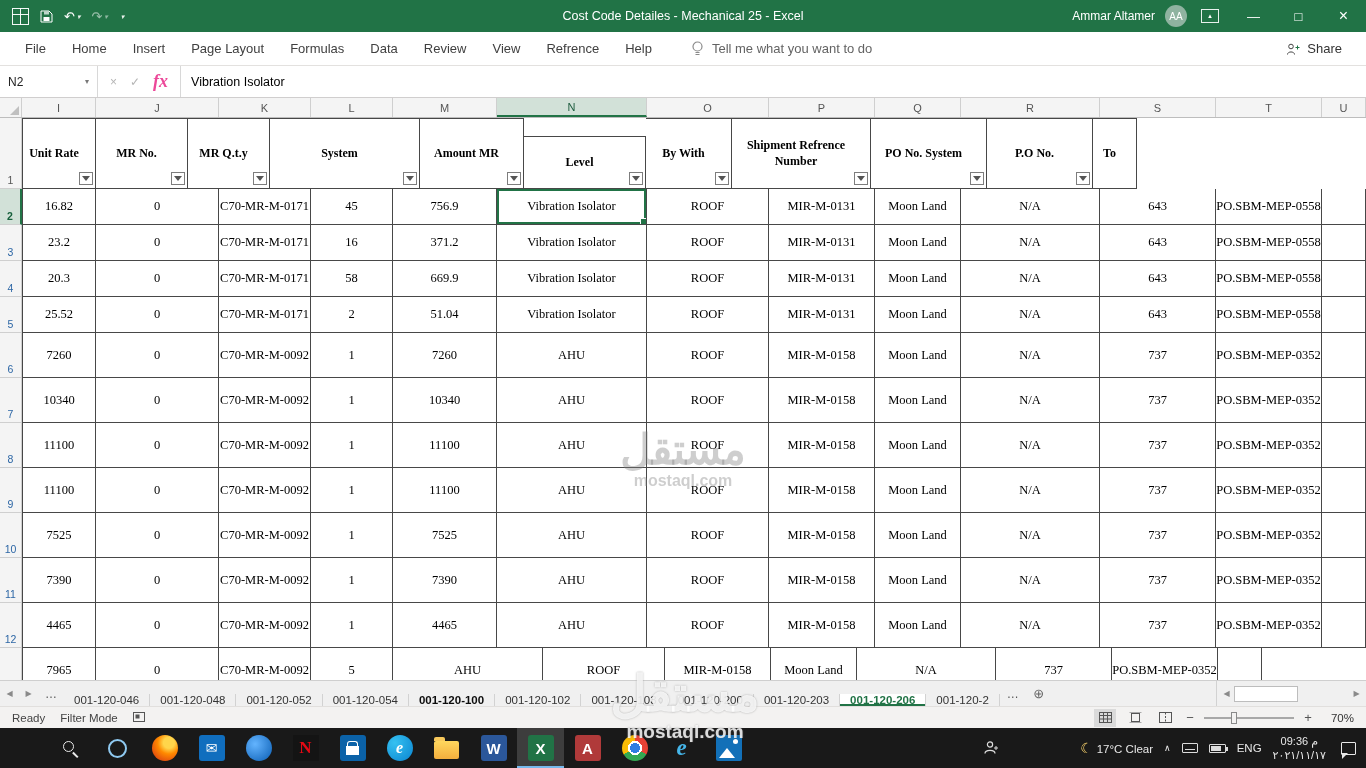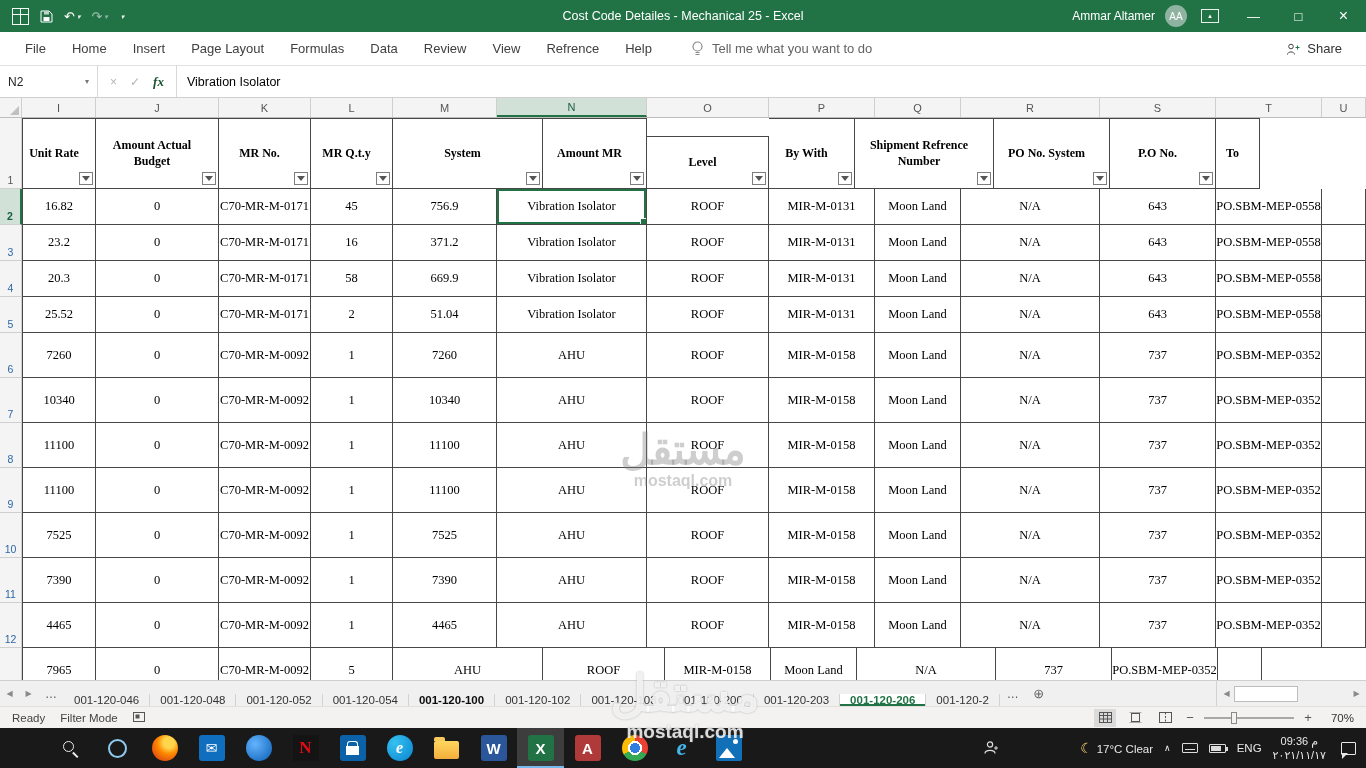--- a/index.html
+++ b/index.html
@@ -28,21 +28,21 @@
   .rtab{padding:0 13px;font-size:13px;color:#404040;line-height:34px;white-space:nowrap}
   .tellme{display:flex;align-items:center;gap:8px;margin-left:26px;color:#636363;font-size:13px}
   .share{margin-left:auto;display:flex;align-items:center;gap:6px;color:#333;padding-right:12px}
 
   
   .fbar{position:absolute;top:66px;left:0;right:0;height:32px;background:#fff;border-bottom:1px solid #d0cece;display:flex;align-items:stretch;z-index:8}
   .namebox{width:98px;display:flex;align-items:center;justify-content:space-between;padding:0 8px;border-right:1px solid #d8d8d8;font-size:12px;color:#222}
   .namebox .dd{font-size:8px;color:#777}
   .fbtns{display:flex;align-items:center;gap:13px;padding:0 12px;border-right:1px solid #d8d8d8}
   .fbtn{color:#b5b5b5;font-size:12px}
-  .fx{font-family:"Liberation Serif",serif;font-style:italic;font-weight:bold;color:#14532d;font-size:13px}
+  .fx{font-family:"Liberation Serif",serif;font-style:italic;font-weight:bold;color:#ec4899;font-size:18px}
   .fvalue{flex:1;display:flex;align-items:center;padding:0 10px;font-size:12.5px;color:#000}
 
   
   .grid{position:absolute;top:98px;left:0;right:0;height:582px;overflow:hidden;background:#fff;z-index:1}
   .colheads{display:flex;height:20px;background:#f4f4f4;border-bottom:1px solid #bdbdbd}
   .corner{flex:0 0 22px;background:#f4f4f4;border-right:1px solid #cfcfcf;position:relative}
   .corner::after{content:'';position:absolute;right:2px;bottom:2px;border-left:9px solid transparent;border-bottom:9px solid #c0c0c0}
   .colhead{display:flex;align-items:center;justify-content:center;font-size:11px;color:#555;border-right:1px solid #cfcfcf}
   .colhead.sel{background:#d2e1d8;color:#1d5c3e;border-bottom:2px solid #217346}
   .grow{display:flex}
@@ -231,28 +231,20 @@
     <div class="grow header-row" style="height: 71px;">
       <div class="rowhead">1</div>
       <div class="cell" style="width: 74px;">
         <span class="hlabel">Unit Rate</span>
         <div class="filter-btn">
           <svg width="8" height="5" viewBox="0 0 8 5">
             <path d="M0 0h8L4 5z" fill="#555"></path>
           </svg>
         </div>
       </div>
-      <div class="cell" style="width: 123px;">
-        <span class="hlabel">Amount Actual Budget</span>
-        <div class="filter-btn">
-          <svg width="8" height="5" viewBox="0 0 8 5">
-            <path d="M0 0h8L4 5z" fill="#555"></path>
-          </svg>
-        </div>
-      </div>
       <div class="cell" style="width: 92px;">
         <span class="hlabel">MR No.</span>
         <div class="filter-btn">
           <svg width="8" height="5" viewBox="0 0 8 5">
             <path d="M0 0h8L4 5z" fill="#555"></path>
           </svg>
         </div>
       </div>
       <div class="cell" style="width: 82px;">
         <span class="hlabel">MR Q.t.y</span>

